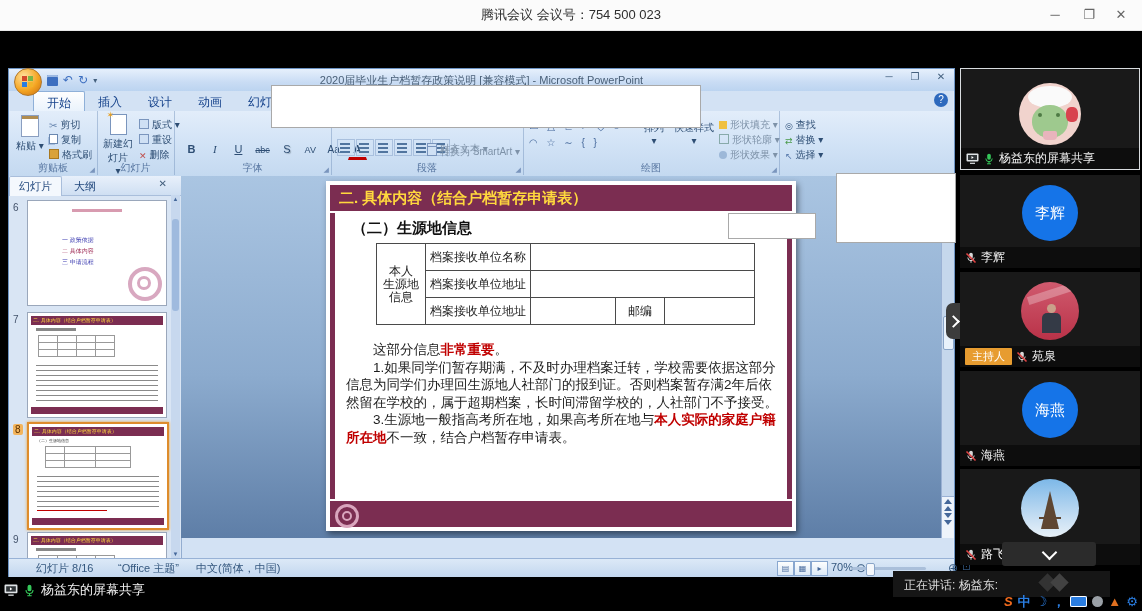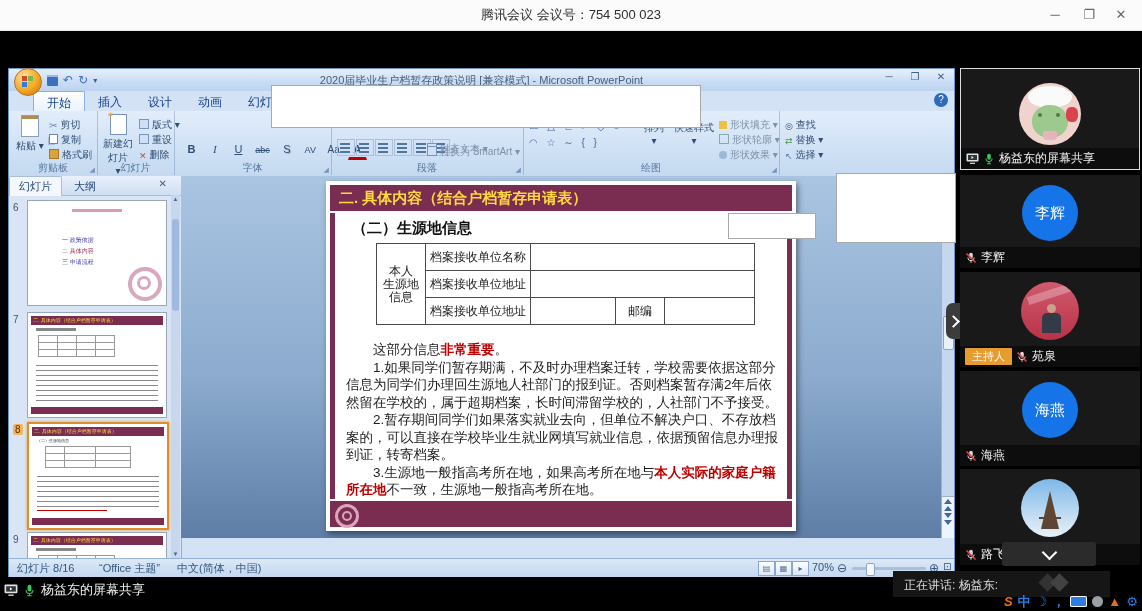--- a/index.html
+++ b/index.html
@@ -83,21 +83,21 @@
   .para{text-indent:2em;}
   .red-bold{color:#c00000;font-weight:bold;}
   .escroll{position:absolute;right:0;top:0;width:12px;height:362px;background:#c5d7ec;border-left:1px solid #9ab1d4;}
   .escroll .ethumb{position:absolute;left:1px;top:140px;width:9px;height:32px;background:#e8f1fb;border:1px solid #8aa5c8;border-radius:2px;}
   .enav{position:absolute;left:0;top:320px;width:12px;height:42px;background:#eef4fb;border-top:1px solid #9ab1d4;}
   .tri{width:0;height:0;border-left:4px solid transparent;border-right:4px solid transparent;margin:2px auto;}
   .tri.up{border-bottom:5px solid #44679a;}
   .tri.dn{border-top:5px solid #44679a;}
   .notes{position:absolute;left:172px;top:362px;width:773px;height:20px;background:#fff;border-top:1px solid #a8bdd8;font-size:12px;color:#333;line-height:20px;padding-left:10px;box-sizing:border-box;}
   .statusbar{position:absolute;left:0;top:489px;width:945px;height:18px;background:linear-gradient(#dce9f7,#c3d7ef);border-top:1px solid #98b2d6;font-size:11px;color:#33567d;}
-  .sb-item{position:absolute;top:2px;}
+  .sb-item{position:absolute;top:2px;margin-left:19px;}
   .viewbtn{display:inline-block;width:15px;height:13px;border:1px solid #89a7cf;background:linear-gradient(#fdfefe,#dbe8f6);text-align:center;font-size:8px;line-height:13px;color:#44679a;}
   .ztrack{position:absolute;top:8px;width:74px;height:3px;background:#aabfda;border-radius:2px;}
   .zthumb{position:absolute;top:-4px;left:14px;width:7px;height:11px;background:#f5f8fc;border:1px solid #8aa5c8;border-radius:2px;}
   
   .tile{position:absolute;left:960px;width:180px;background:#191919;overflow:hidden;}
   .tile.active{border:1px solid #d8dcdf;box-sizing:border-box;}
   .avatar{position:absolute;left:50%;transform:translateX(-50%);border-radius:50%;overflow:hidden;}
   .av-blue{background:#1574e8;color:#fff;text-align:center;}
   .namebar{position:absolute;left:0;right:0;bottom:0;height:21px;background:rgba(8,8,8,.72);display:flex;align-items:center;padding:0 5px;gap:4px;}
   .pname{font-size:12px;color:#f0f0f0;white-space:nowrap;}
@@ -379,22 +379,21 @@
               <td class="lbl">档案接收单位地址</td>
               <td style="width:76px;"></td>
               <td style="width:40px;text-align:center;">邮编</td>
               <td style="width:81px;"></td>
             </tr>
           </tbody>
             </table>
           <div class="s-paras" id="slide-paragraphs">
               <div class="para"><span>这部分信息</span><span class="red-bold">非常重要</span><span>。</span></div>
               <div class="para"><span>1.如果同学们暂存期满，不及时办理档案迁转，学校需要依据这部分信息为同学们办理回生源地人社部门的报到证。否则档案暂存满2年后依然留在学校的，属于超期档案，长时间滞留学校的，人社部门不予接受。</span></div>
-              <div class="para"><span>2.暂存期间同学们如果落实就业去向，但单位不解决户口、不存放档案的，可以直接在学校毕业生就业网填写就业信息，依据预留信息办理报到证，转寄档案。</span></div>
-              <div class="para"><span>3.生源地一般指高考所在地，如果高考所在地与</span><span class="red-bold">本人实际的家庭户籍所在地</span><span>不一致，生源地一般指高考所在地。</span></div>
+              <div class="para"><span>3.生源地一般指高考所在地，如果高考所在地与</span><span class="red-bold">本人实际的家庭户籍所在地</span><span>不一致，结合户档暂存申请表。</span></div>
             </div>
           <div class="s-band">
             <div class="s-orn">
                 <i></i>
               </div>
           </div>
         </div>
         <div class="escroll">
           <div class="ethumb"></div>
           <div class="enav">

